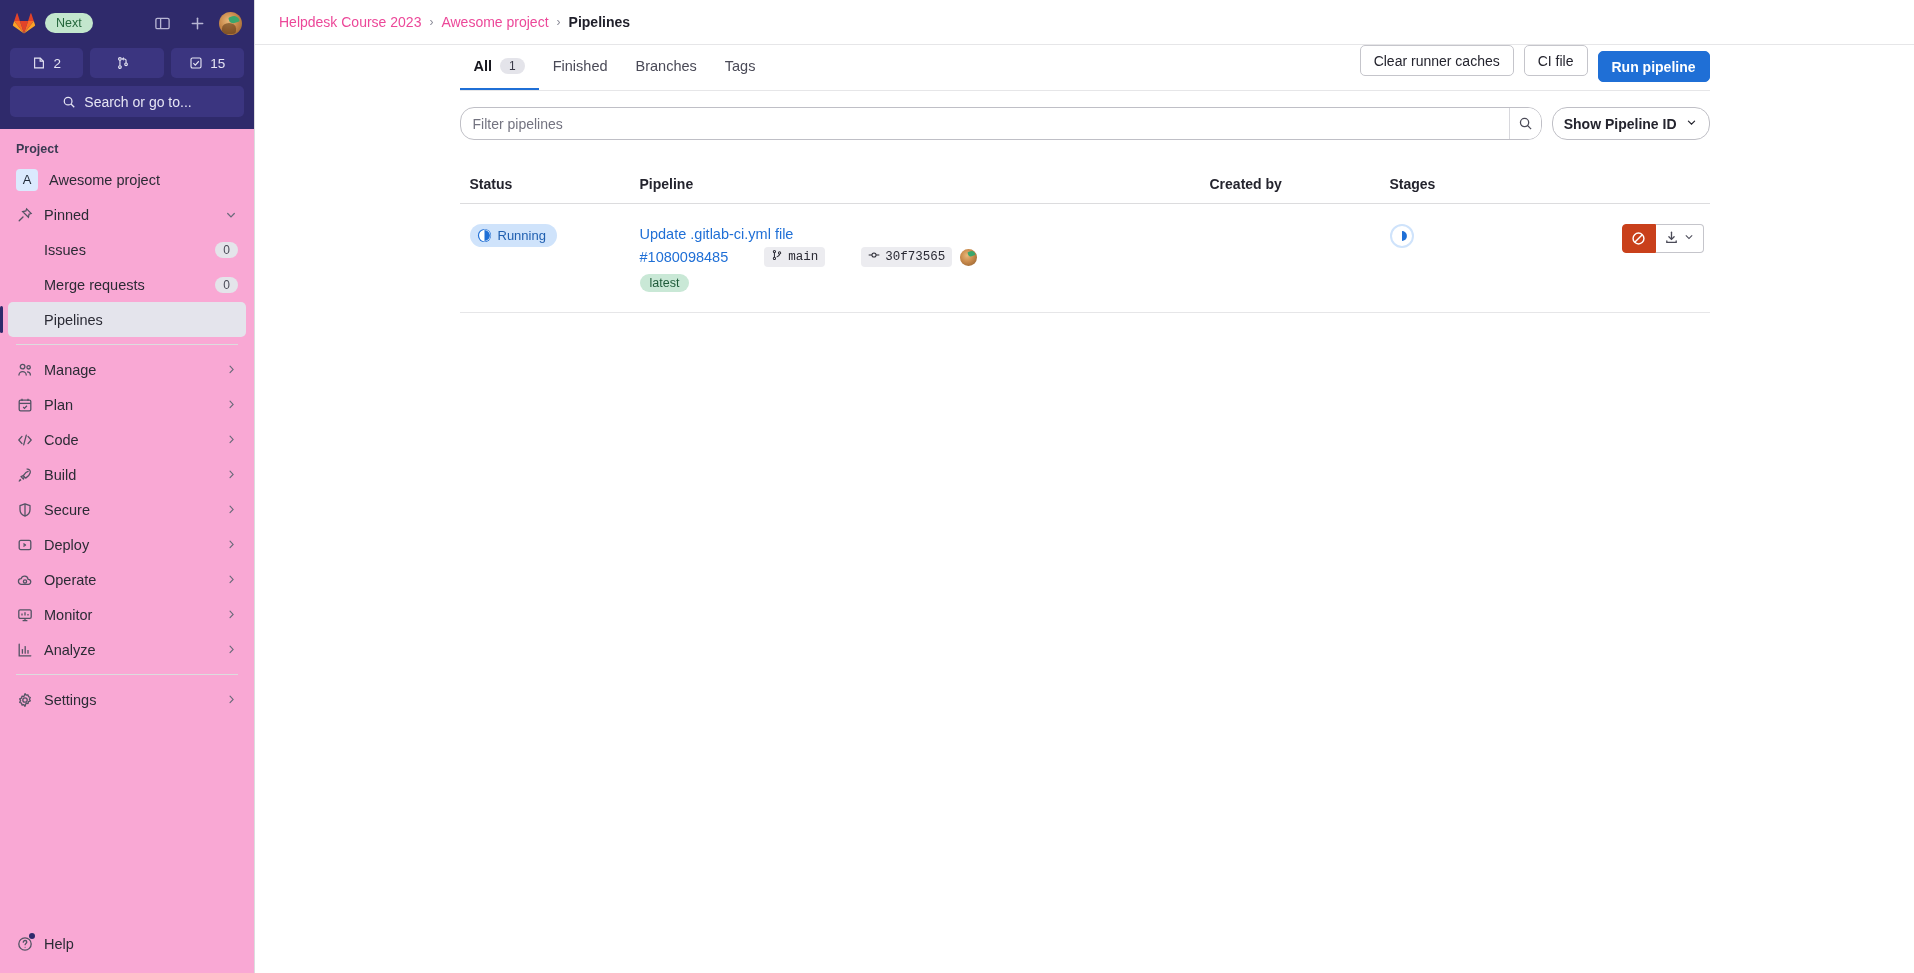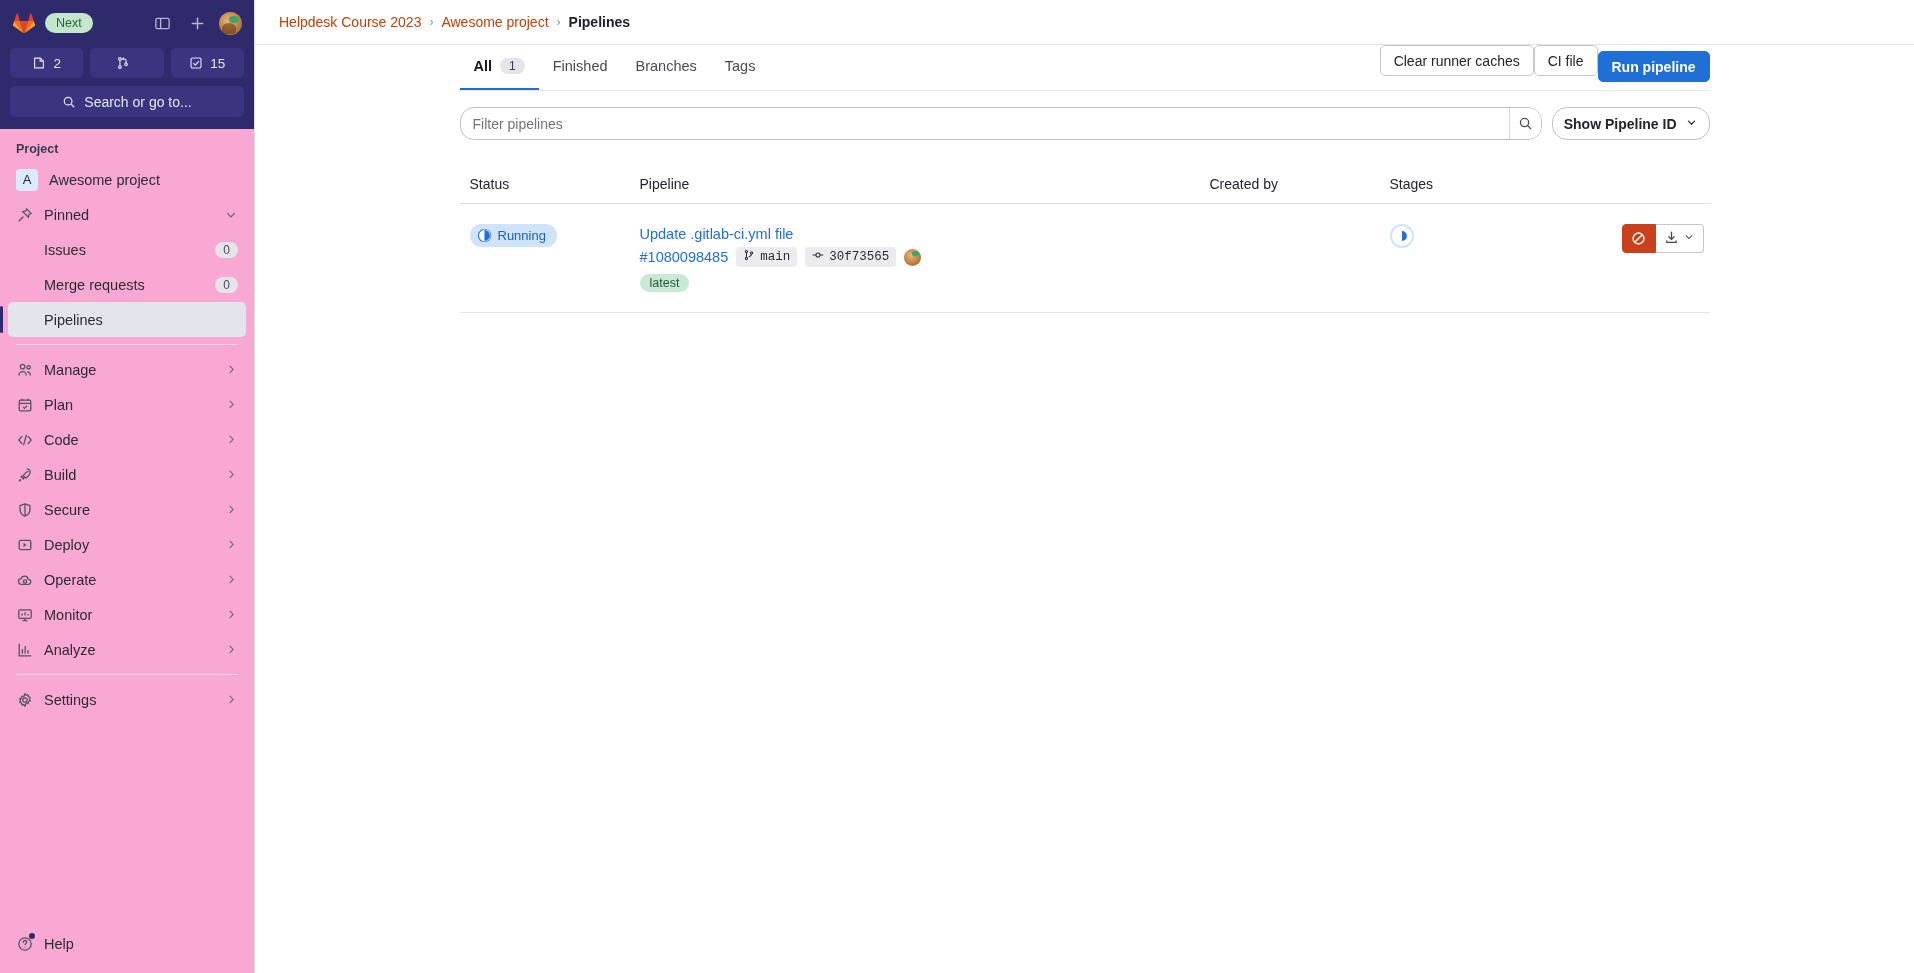--- a/index.html
+++ b/index.html
@@ -113,21 +113,21 @@
     width: 6px; height: 6px; border-radius: 50%; background: #2f2a6b;
   }
 
   
   .main { flex: 1; height: 973px; display: flex; flex-direction: column; background: #fff; min-width: 0; }
   .crumbbar {
     height: 45px; border-bottom: 1px solid #e6e6e8;
     display: flex; align-items: center; padding: 0 24px;
     gap: 8px; font-size: 14px;
   }
-  .crumb { color: #c2410c; cursor: pointer; }
+  .crumb { color: #ec4899; cursor: pointer; }
   .crumb.cur { color: #20202b; font-weight: bold; cursor: default; }
   .crumb-sep { color: #8c8c99; font-size: 12px; }
 
   .content { flex: 1; padding: 0 24px; overflow: hidden; }
   .panel { max-width: 1250px; margin: 0 auto; width: 100%; }
 
   .tabrow {
     display: flex; align-items: flex-end; justify-content: space-between;
     border-bottom: 1px solid #e6e6e8; height: 46px;
   }
@@ -136,21 +136,21 @@
     display: flex; align-items: center; gap: 8px;
     padding: 0 14px; height: 46px; font-size: 14.5px;
     color: #4a4a57; cursor: pointer; border-bottom: 2px solid transparent;
     position: relative;
   }
   .tab.active { color: #18181f; font-weight: bold; border-bottom-color: #1f6fd6; }
   .tab .badge {
     background: #e4e4ea; color: #3a3a48; font-size: 12px;
     border-radius: 10px; padding: 1px 9px; font-weight: normal;
   }
-  .tabactions { display: flex; align-items: center; gap: 0; padding-bottom: 8px; }
+  .tabactions { display: flex; align-items: center; gap: 10px; padding-bottom: 8px; }
   .btn {
     height: 31px; border-radius: 5px; border: 1px solid #c5c5cb;
     background: #fff; color: #24242e; font-size: 14px;
     padding: 0 13px; cursor: pointer; display: flex; align-items: center;
     font-family: "Liberation Sans", sans-serif;
   }
   .btn.primary { background: #1f6fd6; border-color: #1f6fd6; color: #fff; font-weight: bold; margin-top: 12px; }
 
   .filterrow { display: flex; gap: 10px; margin-top: 16px; align-items: stretch; }
   .searchwrap {
@@ -173,21 +173,21 @@
     background: #fff; color: #24242e; font-size: 14px;
     padding: 0 11px; display: flex; align-items: center; gap: 8px; cursor: pointer;
     font-weight: bold;
   }
 
   
   .tbl { margin-top: 24px; width: 100%; }
   .thead {
     display: flex; align-items: center; height: 40px;
     border-bottom: 1px solid #dcdcde;
-    font-size: 14px; font-weight: normal; color: #24242e;
+    font-size: 14px; font-weight: bold; color: #24242e;
   }
   .trow {
     display: flex; align-items: flex-start; padding: 20px 0 20px 0;
     border-bottom: 1px solid #e6e6e8; min-height: 74px;
   }
   .c-status { width: 180px; flex: 0 0 180px; padding-left: 10px; }
   .c-pipeline { flex: 1; min-width: 0; }
   .c-created { width: 180px; flex: 0 0 180px; }
   .c-stages { width: 160px; flex: 0 0 160px; }
   .c-actions { width: 160px; flex: 0 0 160px; display: flex; justify-content: flex-end; padding-right: 6px; }
@@ -202,20 +202,21 @@
 
   .pl-title { color: #1f6fd6; font-size: 14.5px; cursor: pointer; line-height: 20px; }
   .pl-meta { display: flex; align-items: center; gap: 8px; margin-top: 3px; flex-wrap: wrap; }
   .pl-id { color: #1f6fd6; font-size: 14.5px; cursor: pointer; }
   .chipref {
     display: inline-flex; align-items: center; gap: 5px;
     background: #ececf0; color: #2b2b35;
     border-radius: 4px; padding: 2px 7px;
     font-family: "Liberation Mono", monospace; font-size: 12.5px;
     cursor: pointer;
+    margin-left: 28px;
   }
   .mini-avatar {
     width: 17px; height: 17px; border-radius: 50%; flex: 0 0 17px;
     background: radial-gradient(circle at 42% 38%, #e8b87a 0%, #c98a4b 45%, #8a5a2c 100%);
     position: relative; overflow: hidden;
   }
   .mini-avatar::after {
     content: ""; position: absolute; left: 44%; top: 16%;
     width: 44%; height: 30%; background: #3aa76d;
     border-radius: 2px 7px 2px 5px; transform: rotate(-18deg);

